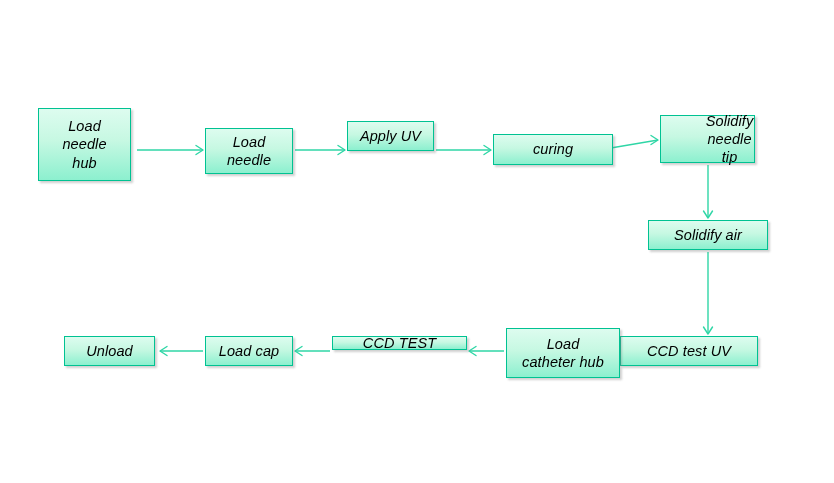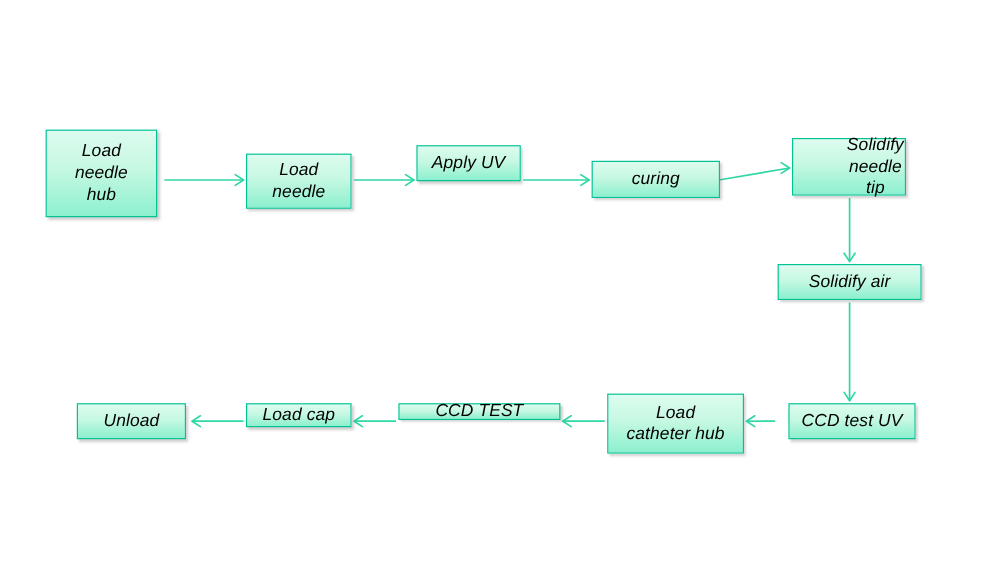--- a/index.html
+++ b/index.html
@@ -90,25 +90,25 @@
       </g>
     </svg>
 
   <div id="node-layer">
       <div class="node" style="left: 38px; top: 108px; width: 93px; height: 73px;">Load
 needle
 hub</div>
       <div class="node" style="left: 205px; top: 128px; width: 88px; height: 46px;">Load
 needle</div>
       <div class="node" style="left: 347px; top: 121px; width: 87px; height: 30px;">Apply UV</div>
-      <div class="node" style="left: 493px; top: 134px; width: 107px; height: 31px;">curing</div>
+      <div class="node" style="left: 493px; top: 134px; width: 120px; height: 31px;">curing</div>
       <div class="node" style="left: 660px; top: 115px; width: 95px; height: 48px; padding-left: 44px;">Solidify
 needle tip</div>
       <div class="node" style="left: 648px; top: 220px; width: 120px; height: 30px;">Solidify air</div>
-      <div class="node" style="left: 657px; top: 336px; width: 106px; height: 30px;">CCD test UV</div>
+      <div class="node" style="left: 620px; top: 336px; width: 138px; height: 30px;">CCD test UV</div>
       <div class="node" style="left: 506px; top: 328px; width: 114px; height: 50px;">Load
 catheter hub</div>
       <div class="node" style="left: 332px; top: 336px; width: 135px; height: 14px;">CCD TEST</div>
-      <div class="node" style="left: 205px; top: 336px; width: 88px; height: 20px;">Load cap</div>
+      <div class="node" style="left: 205px; top: 336px; width: 88px; height: 30px;">Load cap</div>
       <div class="node" style="left: 64px; top: 336px; width: 91px; height: 30px;">Unload</div>
     </div>
 
 </div>
 
 </body></html>

